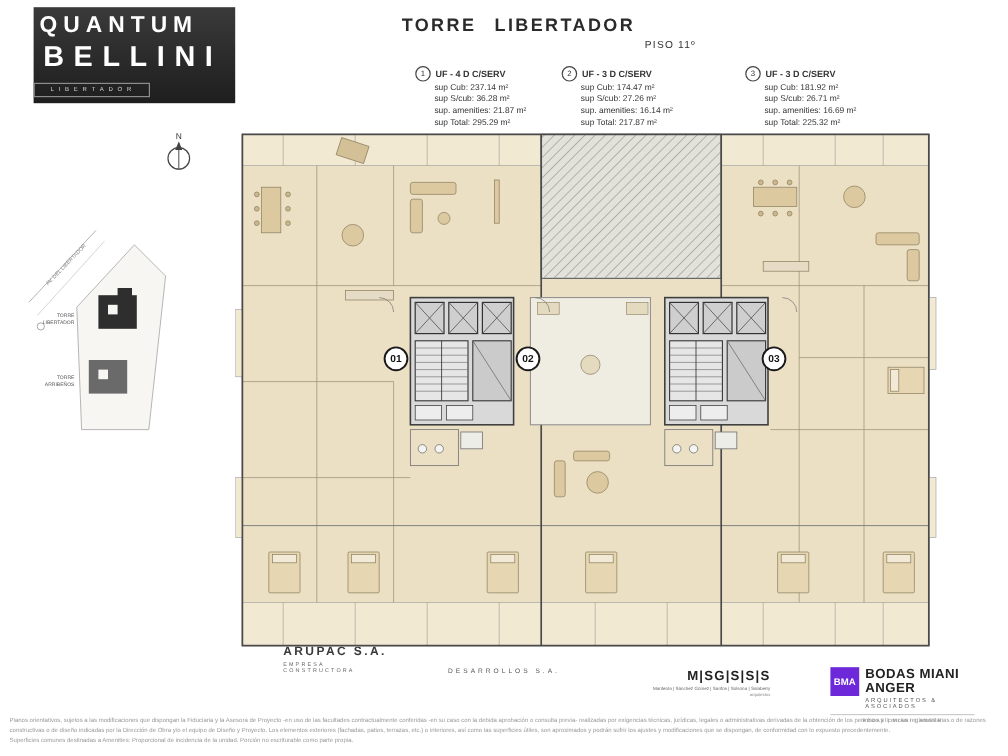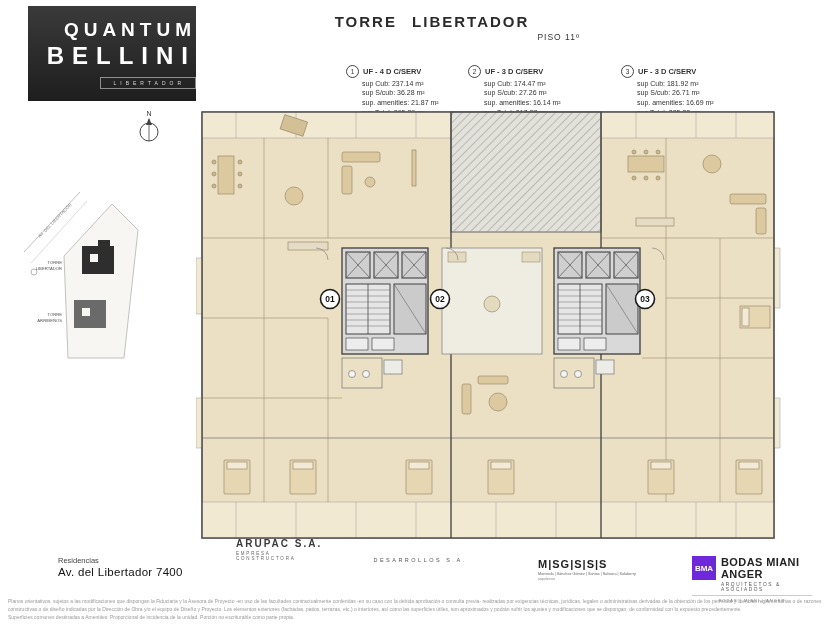--- a/index.html
+++ b/index.html
@@ -1,35 +1,35 @@
 <!DOCTYPE html>
 <html><head>
 <meta charset="utf-8">
 <style>
   html,body{margin:0;padding:0;background:#ffffff;}
   .page{position:relative;width:840px;height:630px;background:#fff;
         font-family:"Liberation Sans",sans-serif;overflow:hidden;color:#222;}
 
   
-  .logo{position:absolute;left:28px;top:6px;width:168px;height:95px;
+  .logo{position:absolute;left:28px;top:6px;width:168px;height:80px;
         background:linear-gradient(180deg,#3a3a3a,#1e1e1e);
-        display:flex;flex-direction:column;align-items:flex-end;justify-content:center;}
+        display:flex;flex-direction:column;align-items:flex-start;justify-content:center;}
   .logo-q{font-size:19px;font-weight:700;letter-spacing:5px;padding-left:5px;color:#fff;}
   .logo-b{font-size:24px;font-weight:700;letter-spacing:8px;padding-left:8px;color:#fff;margin-top:1px;}
   .logo-tag{margin-top:7px;border:1px solid #8d8d8d;padding:2px 10px;font-size:5px;
             letter-spacing:4px;padding-left:13px;color:#d8d8d8;}
 
   
   .title{position:absolute;left:272px;width:320px;top:13px;text-align:center;
          font-size:15px;font-weight:700;letter-spacing:2px;word-spacing:9px;color:#2b2b2b;}
   .subtitle{position:absolute;left:260px;width:320px;top:32px;text-align:right;
             font-size:8.5px;letter-spacing:1px;color:#333;}
 
   
-  .unit{position:absolute;top:65px;width:120px;font-size:7px;color:#333;}
+  .unit{position:absolute;top:55px;width:120px;font-size:7px;color:#333;}
   .u1{left:346px;} .u2{left:468px;} .u3{left:621px;}
   .unit .head{display:flex;align-items:center;}
   .unit .circ{width:11px;height:11px;border:1px solid #444;border-radius:50%;
               display:flex;align-items:center;justify-content:center;
               font-size:6.5px;margin-right:4px;flex:0 0 auto;color:#333;}
   .unit .t{font-weight:700;font-size:7.5px;}
   .unit .ln{margin:1.5px 0 0 16px;line-height:1.2;}
 
   
   .compass{position:absolute;left:134px;top:108px;}
@@ -42,21 +42,21 @@
   .res .addr{font-size:11.5px;color:#111;letter-spacing:0.3px;}
 
   .arupac{position:absolute;left:236px;top:538px;width:96px;text-align:left;}
   .arupac .a1{font-size:10px;letter-spacing:2px;font-weight:600;color:#3a3a3a;}
   .arupac .a2{font-size:4.5px;letter-spacing:1.8px;color:#666;margin-top:2px;}
 
   .urbania{position:absolute;left:358px;top:556px;width:124px;text-align:center;}
   .urb1{font-size:16px;letter-spacing:4px;font-weight:600;color:#2f2f2f;}
   .urb2{font-size:5.5px;letter-spacing:2.5px;color:#555;margin-top:1px;}
 
-  .msg{position:absolute;left:538px;top:558px;width:104px;text-align:left;}
+  .msg{position:absolute;left:538px;top:558px;width:104px;text-align:right;}
   .msg1{font-size:11px;letter-spacing:1px;font-weight:600;color:#222;}
   .msg2{font-size:3.8px;color:#666;margin-top:2px;}
   .msg3{font-size:3.5px;color:#888;margin-top:1px;}
 
   .bma{position:absolute;left:692px;top:556px;width:120px;}
   .bma-row{display:flex;align-items:flex-start;}
   .bma-box{width:24px;height:24px;background:#6d28d9;color:#fff;font-size:8px;font-weight:700;
            display:flex;align-items:center;justify-content:center;flex:0 0 auto;}
   .bma-txt{margin-left:5px;}
   .bma-name{font-size:11px;font-weight:700;color:#222;letter-spacing:0.4px;}
@@ -305,24 +305,20 @@
     <g>
       <circle cx="134" cy="201" r="9.5" fill="#fff" stroke="#1a1a1a" stroke-width="1.6"></circle>
       <text x="134" y="204" font-size="8.5" font-weight="bold" text-anchor="middle" fill="#111">01</text>
       <circle cx="244" cy="201" r="9.5" fill="#fff" stroke="#1a1a1a" stroke-width="1.6"></circle>
       <text x="244" y="204" font-size="8.5" font-weight="bold" text-anchor="middle" fill="#111">02</text>
       <circle cx="449" cy="201" r="9.5" fill="#fff" stroke="#1a1a1a" stroke-width="1.6"></circle>
       <text x="449" y="204" font-size="8.5" font-weight="bold" text-anchor="middle" fill="#111">03</text>
     </g>
   </svg>
 
-  <div class="res">
-    <div class="small">Residencias</div>
-    <div class="addr">Av. del Libertador  7400</div>
-  </div>
 
   <div class="arupac">
     <div class="a1">ARUPAC S.A.</div>
     <div class="a2">EMPRESA CONSTRUCTORA</div>
   </div>
 
   <div class="urbania">
     <div class="urb2">DESARROLLOS  S.A.</div>
   </div>
 

